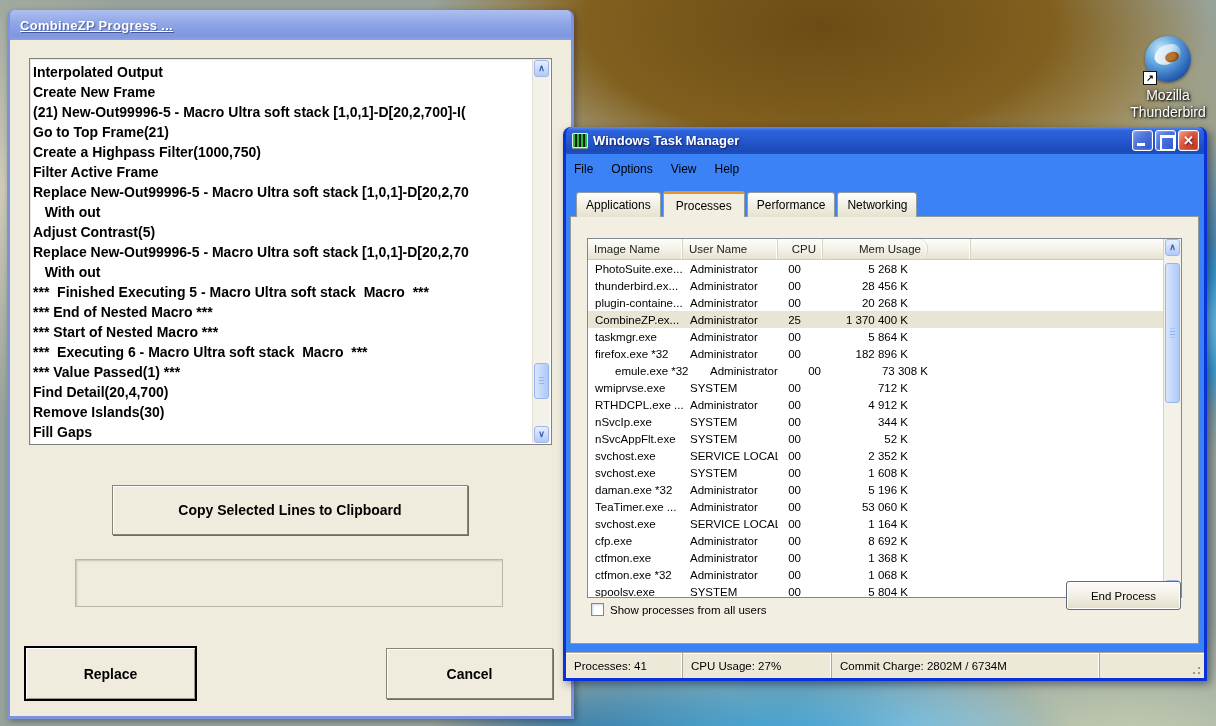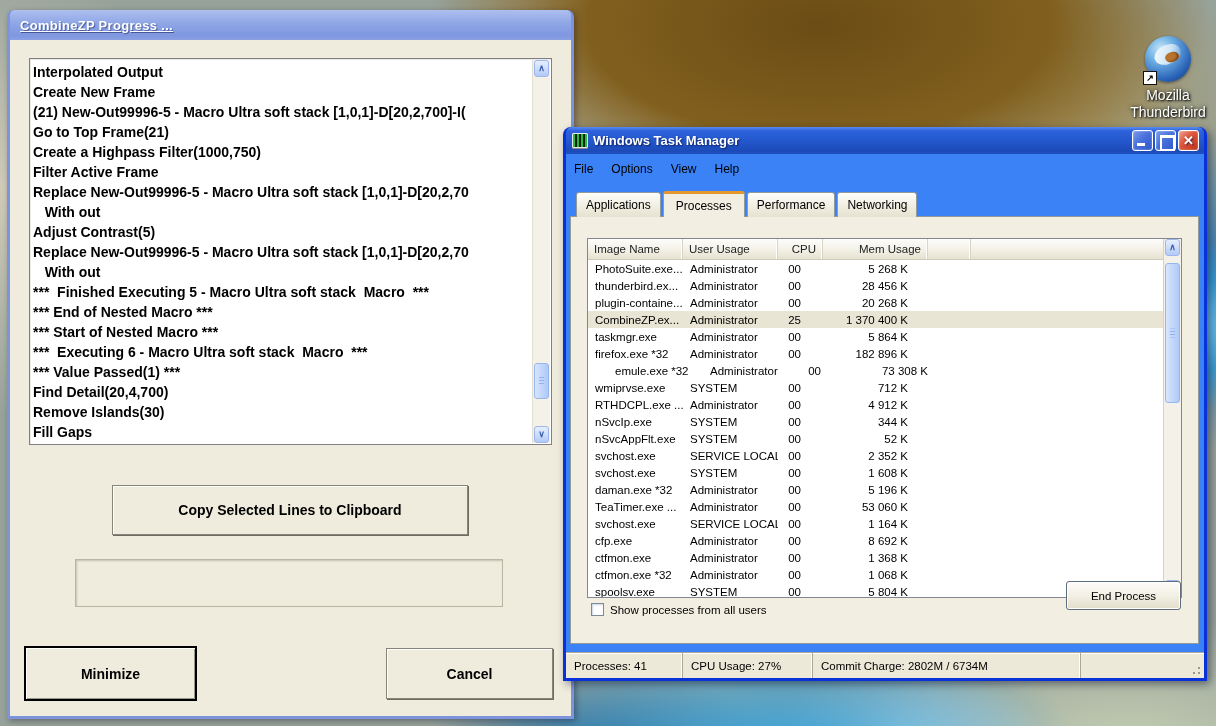--- a/index.html
+++ b/index.html
@@ -180,21 +180,21 @@
           <div class="log-line">Fill Gaps</div>
         </div>
       <div class="sb-v cz-sb">
         <div class="sb-btn up">∧</div>
         <div class="sb-thumb" style="top:303px;height:36px;"></div>
         <div class="sb-btn down">∨</div>
       </div>
     </div>
     <button class="cz-btn btn-3d cz-copy">Copy Selected Lines to Clipboard</button>
     <div class="cz-progress"></div>
-    <button class="cz-btn cz-min">Minimize</button>
+    <button class="cz-btn cz-min">Replace</button>
     <button class="cz-btn btn-3d cz-cancel">Cancel</button>
   </div>
 </div>
 
 <div class="win-tm">
   <div class="tm-title">
     <div class="tm-appicon"></div>
     <span>Windows Task Manager</span>
     <div class="tm-btns">
       <div class="cap-btn glyph-min"></div>
@@ -212,23 +212,23 @@
     <div class="tm-tabs">
         <div class="tab">Applications</div>
         <div class="tab active">Processes</div>
         <div class="tab">Performance</div>
         <div class="tab">Networking</div>
       </div>
     <div class="tm-page">
       <div class="lv">
         <div class="lv-head">
             <div class="hcell" style="width: 95px;">Image Name</div>
-            <div class="hcell" style="width: 95px;">User Usage</div>
+            <div class="hcell" style="width: 95px;">User Name</div>
             <div class="hcell r" style="width: 45px;">CPU</div>
-            <div class="hcell r" style="width: 105px;">Mem Usage</div>
+            <div class="hcell r" style="width: 105px; border-radius: 9px;">Mem Usage</div>
             <div class="hcell" style="width: 43px;"></div>
             <div class="hcell fill"></div>
           </div>
         <div class="lv-body">
             <div class="prow">
               <div class="pcell" style="width: 95px;">PhotoSuite.exe...</div>
               <div class="pcell" style="width: 95px;">Administrator</div>
               <div class="pcell r" style="width: 45px; padding-right: 22px;">00</div>
               <div class="pcell r" style="width: 105px; padding-right: 20px;">5 268 K</div>
               <div class="pcell" style="width: 43px;"></div>
@@ -374,20 +374,20 @@
         </div>
       </div>
       <div class="tm-checkrow">
         <div class="checkbox"></div>
         <span class="checklabel">Show processes from all users</span>
       </div>
       <button class="tm-endbtn">End Process</button>
     </div>
     <div class="tm-status">
         <div class="spanel" style="width: 117px;">Processes: 41</div>
-        <div class="spanel" style="width: 130px;">CPU Usage: 27%</div>
+        <div class="spanel" style="width: 149px;">CPU Usage: 27%</div>
         <div class="spanel" style="width: 268px;">Commit Charge: 2802M / 6734M</div>
         <div class="spanel last">
           <div class="grip"></div>
         </div>
       </div>
   </div>
 </div>
 
 </body></html>

